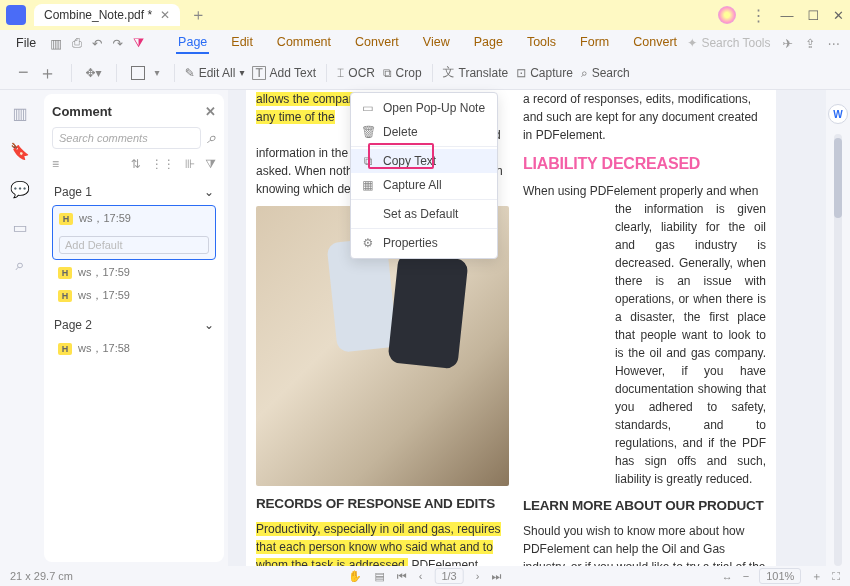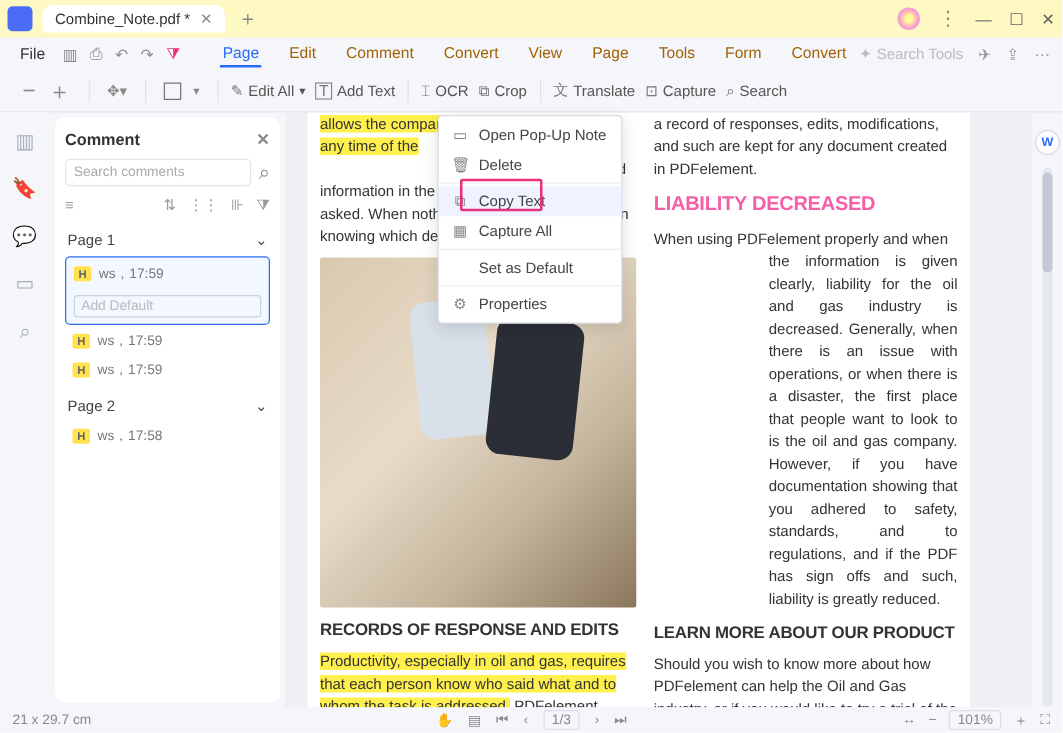--- a/index.html
+++ b/index.html
@@ -35,21 +35,21 @@
 
 .workspace { position: absolute; top: 90px; bottom: 20px; left: 0; right: 0; display: flex; }
 
 .rail { width: 40px; background: #f5f6fa; display: flex; flex-direction: column; align-items: center; gap: 20px; padding-top: 14px; }
 .rail-ic { width: 18px; height: 18px; color: #a9adbd; cursor: pointer; display: flex; align-items: center; justify-content: center; }
 .rail-ic.active { color: #2a6cf5; }
 
 .side-panel { width: 180px; background: #fff; border-radius: 8px; margin: 4px; padding: 10px 8px; overflow-y: auto; }
 .side-hdr { display: flex; align-items: center; justify-content: space-between; font-size: 13px; font-weight: 600; color: #333; margin-bottom: 8px; }
 .side-close { color: #888; cursor: pointer; }
-.search-row { display: flex; align-items: center; gap: 6px; margin-bottom: 8px; }
+.search-row { display: flex; align-items: center; gap: 6px; margin-bottom: 8px; font-style: italic; }
 .search-box { flex: 1; border: 1px solid #e3e5ec; border-radius: 4px; padding: 4px 6px; font-size: 11px; color: #aaa; }
 .filter-row { display: flex; gap: 10px; color: #999; margin-bottom: 10px; }
 .filter-ic { cursor: pointer; font-size: 12px; }
 .page-grp { margin-bottom: 8px; }
 .page-hdr { display: flex; justify-content: space-between; font-size: 12px; color: #444; padding: 4px 2px; cursor: pointer; align-items: center; }
 .comment-item { display: flex; align-items: center; gap: 6px; font-size: 11px; color: #777; padding: 3px 6px; margin: 2px 0; border-radius: 4px; }
 .comment-item.sel { border: 1px solid #2a6cf5; background: #f3f7ff; padding: 5px 6px; flex-direction: column; align-items: stretch; }
 .comment-top { display: flex; align-items: center; gap: 6px; }
 .hl-mark { width: 14px; height: 12px; background: #ffe24d; border-radius: 2px; display: inline-flex; align-items: center; justify-content: center; font-size: 9px; font-weight: bold; color: #666; }
 .add-comment { border: 1px solid #cfd3df; border-radius: 3px; padding: 2px 5px; font-size: 11px; color: #bbb; margin-top: 4px; }

